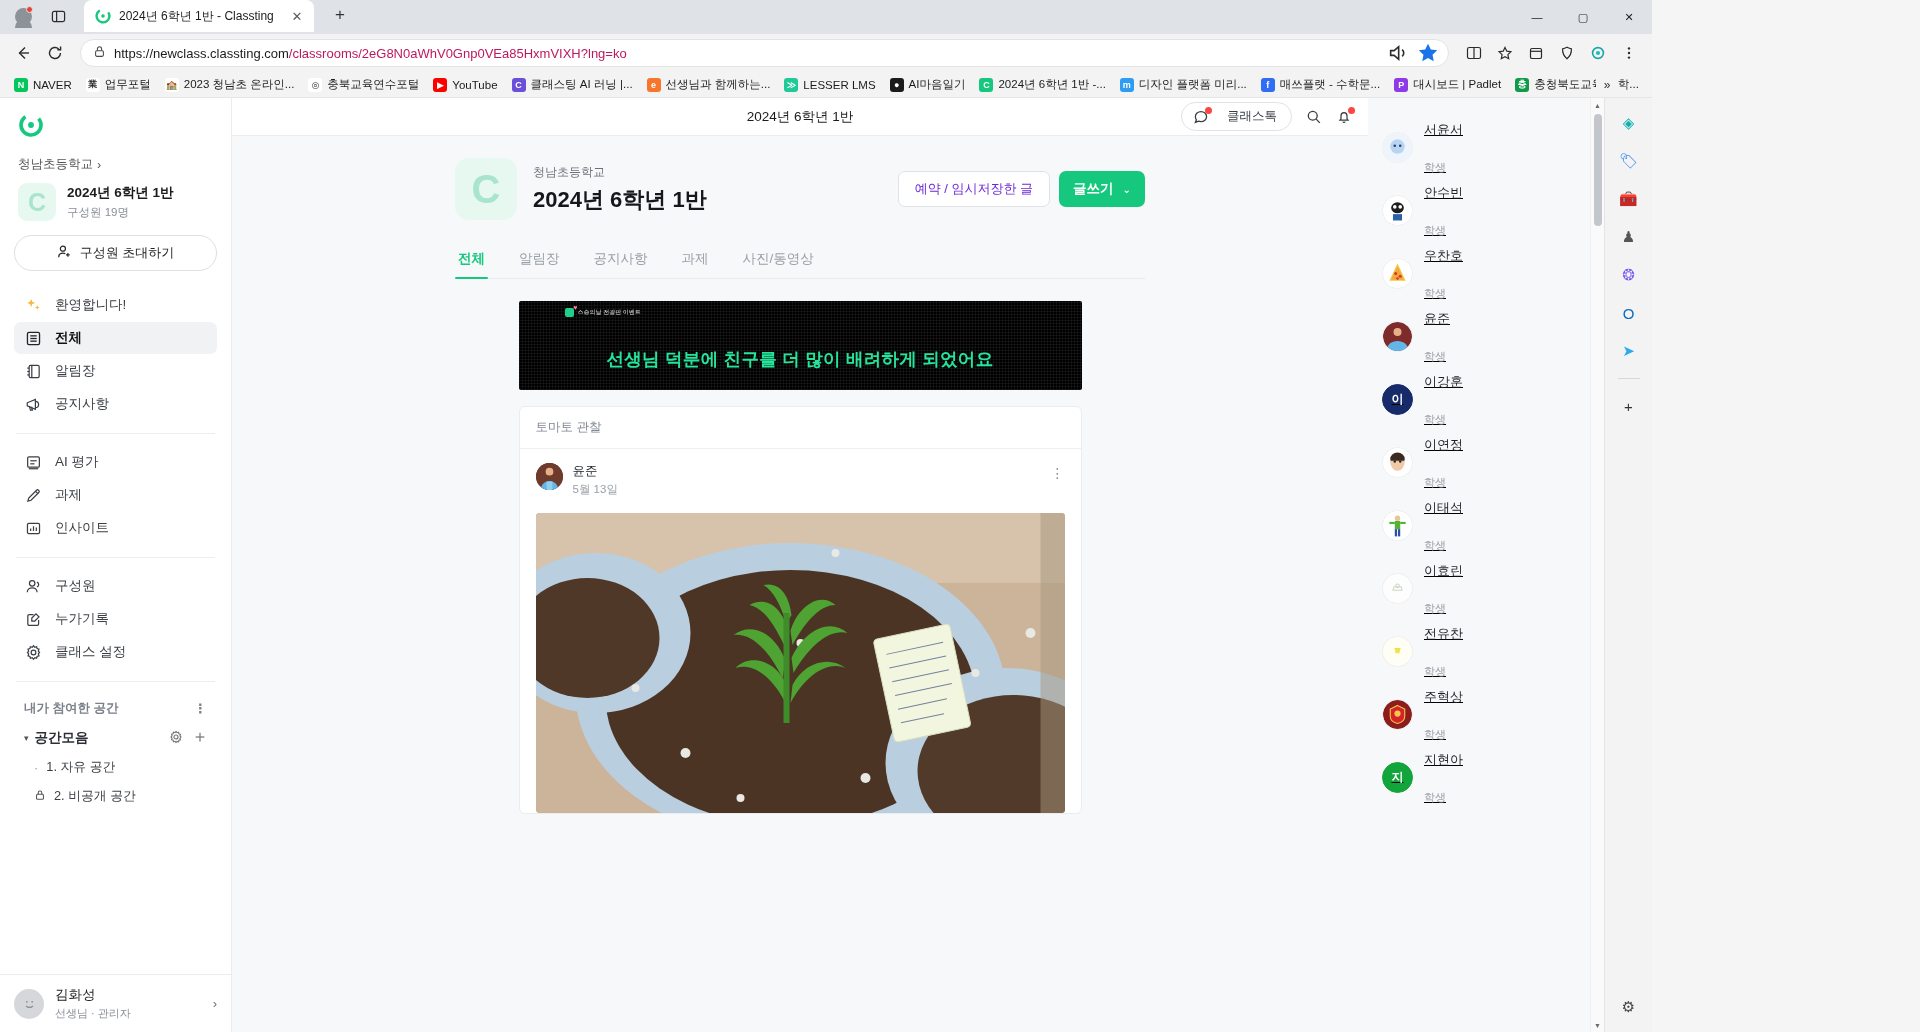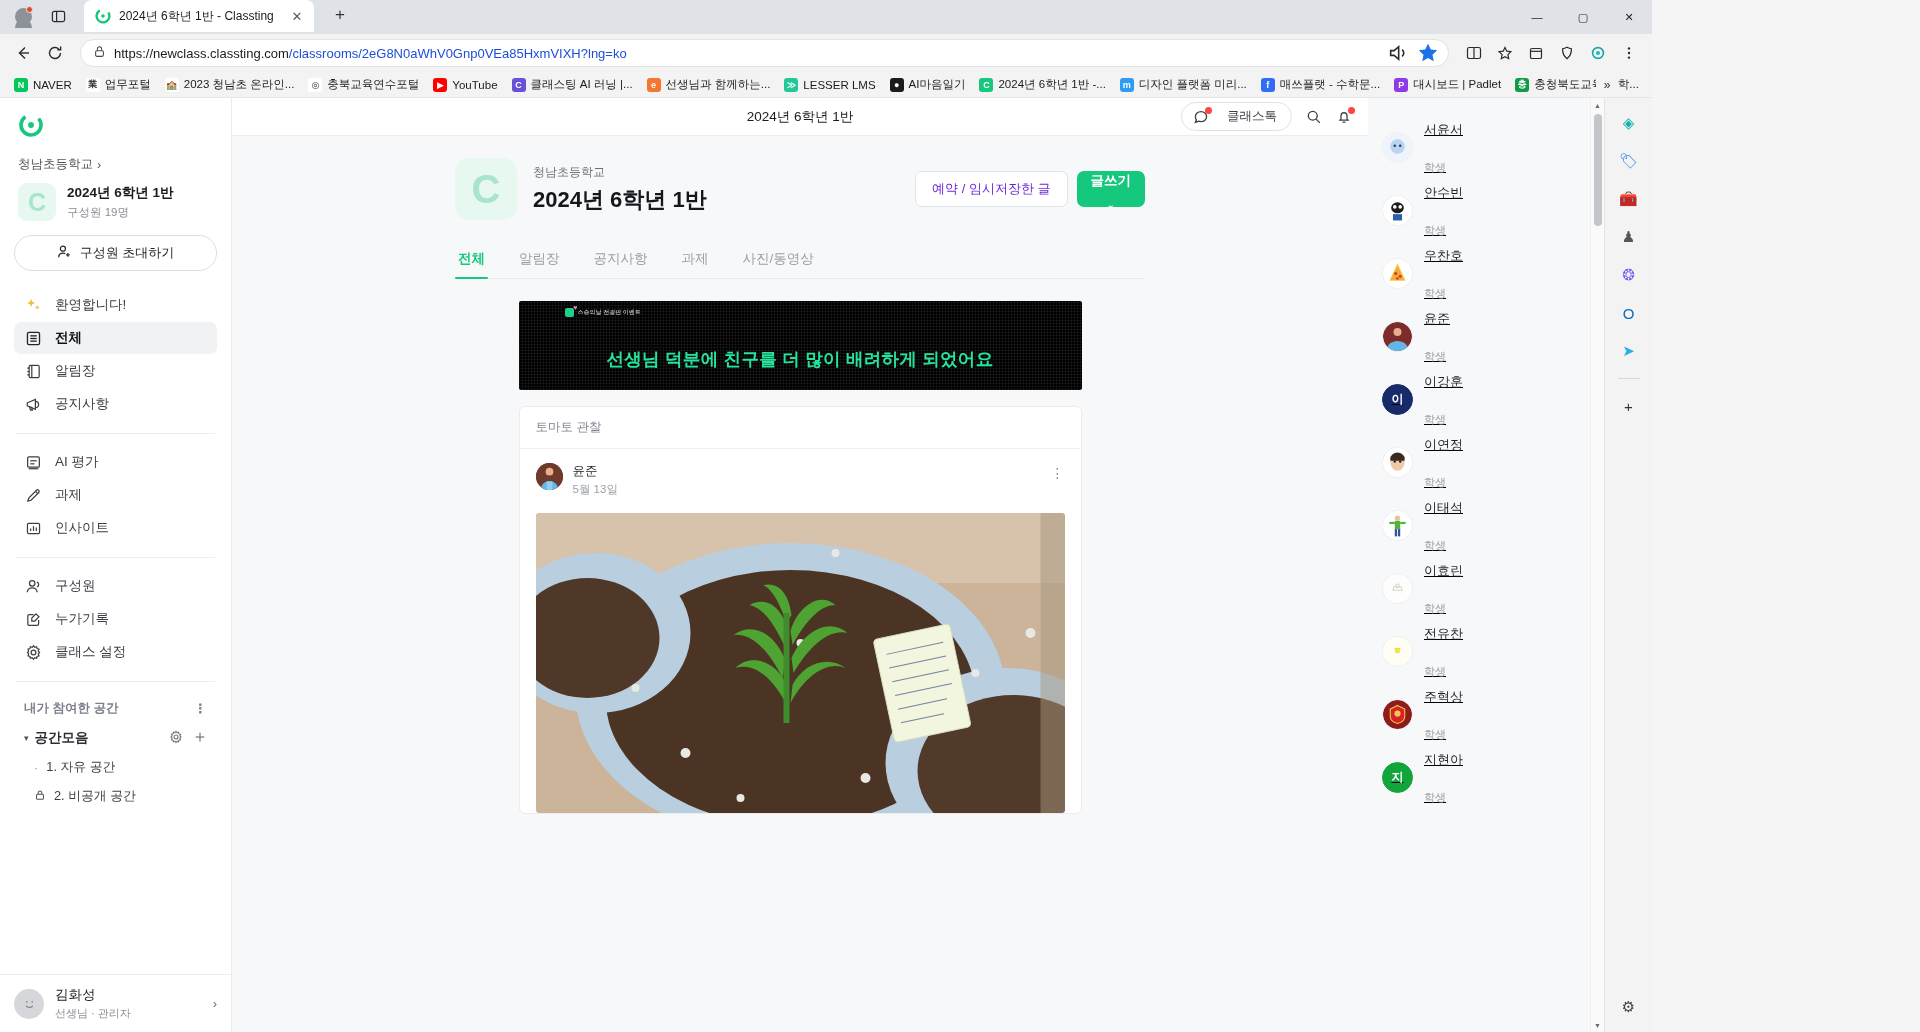--- a/index.html
+++ b/index.html
@@ -36,21 +36,21 @@
 
   .navbar { height:38px; background:#f3f3f3; display:flex; align-items:center; padding:0 8px; gap:2px; }
   .navbtn { width:30px; height:30px; border-radius:50%; display:flex; align-items:center; justify-content:center; color:#2b2b2b; }
   .navbtn svg { width:16px; height:16px; }
   .omnibox {
     flex:1; height:28px; background:#ffffff; border-radius:14px; display:flex; align-items:center;
     padding:0 8px 0 12px; margin:0 8px; gap:8px; border:1px solid #e3e3e3;
   }
   .omnibox .lock svg { width:13px; height:13px; }
   .url { flex:1; font-size:13px; color:#1b1b1b; white-space:nowrap; overflow:hidden; }
-  .url .dim { color:#1d4ed8;text-align:right; }
+  .url .dim { color:#be185d;text-align:right; }
   .omni-icons { display:flex; align-items:center; gap:4px; }
   .omni-icons .oi { width:24px; height:24px; display:flex; align-items:center; justify-content:center; color:#2b2b2b; }
   .navbar-right { display:flex; align-items:center; gap:1px; }
   .navbar-right .nb { width:30px; height:30px; border-radius:4px; display:flex; align-items:center; justify-content:center; }
   .navbar-right .nb svg { width:16px; height:16px; }
 
   .bookmarks { height:26px; background:#f3f3f3; display:flex; align-items:center; padding:0 8px; gap:2px; overflow:hidden; position:relative; border-bottom:1px solid #e6e6e6;}
   .bm { display:flex; align-items:center; gap:5px; padding:2px 6px; border-radius:4px; font-size:11.5px; color:#1b1b1b; white-space:nowrap; flex:0 0 auto; }
   .bm .bmico { width:14px; height:14px; border-radius:3px; flex:0 0 14px; display:flex; align-items:center; justify-content:center; font-size:9px; color:#fff; font-weight:bold; overflow:hidden; }
   .bm-overflow { position:absolute; right:34px; width:22px; height:22px; display:flex; align-items:center; justify-content:center; color:#333; font-size:12px; background:#f3f3f3;}
@@ -105,21 +105,21 @@
   .reddot { position:absolute; top:-2px; right:-3px; width:7px; height:7px; border-radius:50%; background:#ff4444; }
 
   .content-scroll { flex:1; overflow:hidden; padding:0 0 0 0; display:flex; flex-direction:column; align-items:center; background:#f7f8f9; }
   .class-header { width:100%; display:flex; justify-content:center; padding-top:22px; }
   .class-header-inner { width:690px; display:flex; align-items:center; gap:16px; }
   .ch-thumb { width:62px; height:62px; border-radius:14px; background:#e7f8f0; display:flex; align-items:center; justify-content:center; color:#a9e5cd; font-size:40px; font-weight:bold; line-height:1; }
   .ch-school { font-size:12px; color:#6c7279; }
   .ch-title { font-size:22px; font-weight:bold; color:#14181c; margin-top:4px; }
   .ch-actions { margin-left:auto; display:flex; align-items:center; gap:9px; }
   .btn-outline { height:36px; border:1px solid #dfe2e6; background:#fff; border-radius:7px; padding:0 16px; display:flex; align-items:center; font-size:13px; color:#6d28d9; }
-  .btn-primary { height:36px; background:#16c77e; border-radius:7px; padding:1px 14px; display:flex; align-items:center; gap:9px; font-size:13.5px; color:#fff; font-weight:bold;flex-direction:column; }
+  .btn-primary { height:36px; background:#16c77e; border-radius:7px; padding:12px 14px; display:flex; align-items:center; gap:9px; font-size:13.5px; color:#fff; font-weight:bold; }
   .btn-primary .cv { font-size:10px; }
 
   .tabs { width:690px; display:flex; gap:28px; margin-top:24px; border-bottom:1px solid #e8eaec; }
   .tab-item { padding:6px 3px 10px; font-size:13.5px; color:#9aa0a7; position:relative; }
   .tab-item.active { color:#16c77e; font-weight:bold; }
   .tab-item.active::after { content:""; position:absolute; left:0; right:0; bottom:-1px; height:2.5px; background:#16c77e; border-radius:2px; }
 
   .banner { width:563px; height:89px; margin-top:22px; background:#000; border-radius:2px; position:relative; overflow:hidden; }
   .banner-grid { position:absolute; inset:0;
     background-image: repeating-linear-gradient(0deg, rgba(255,255,255,.055) 0 1px, transparent 1px 3px),

